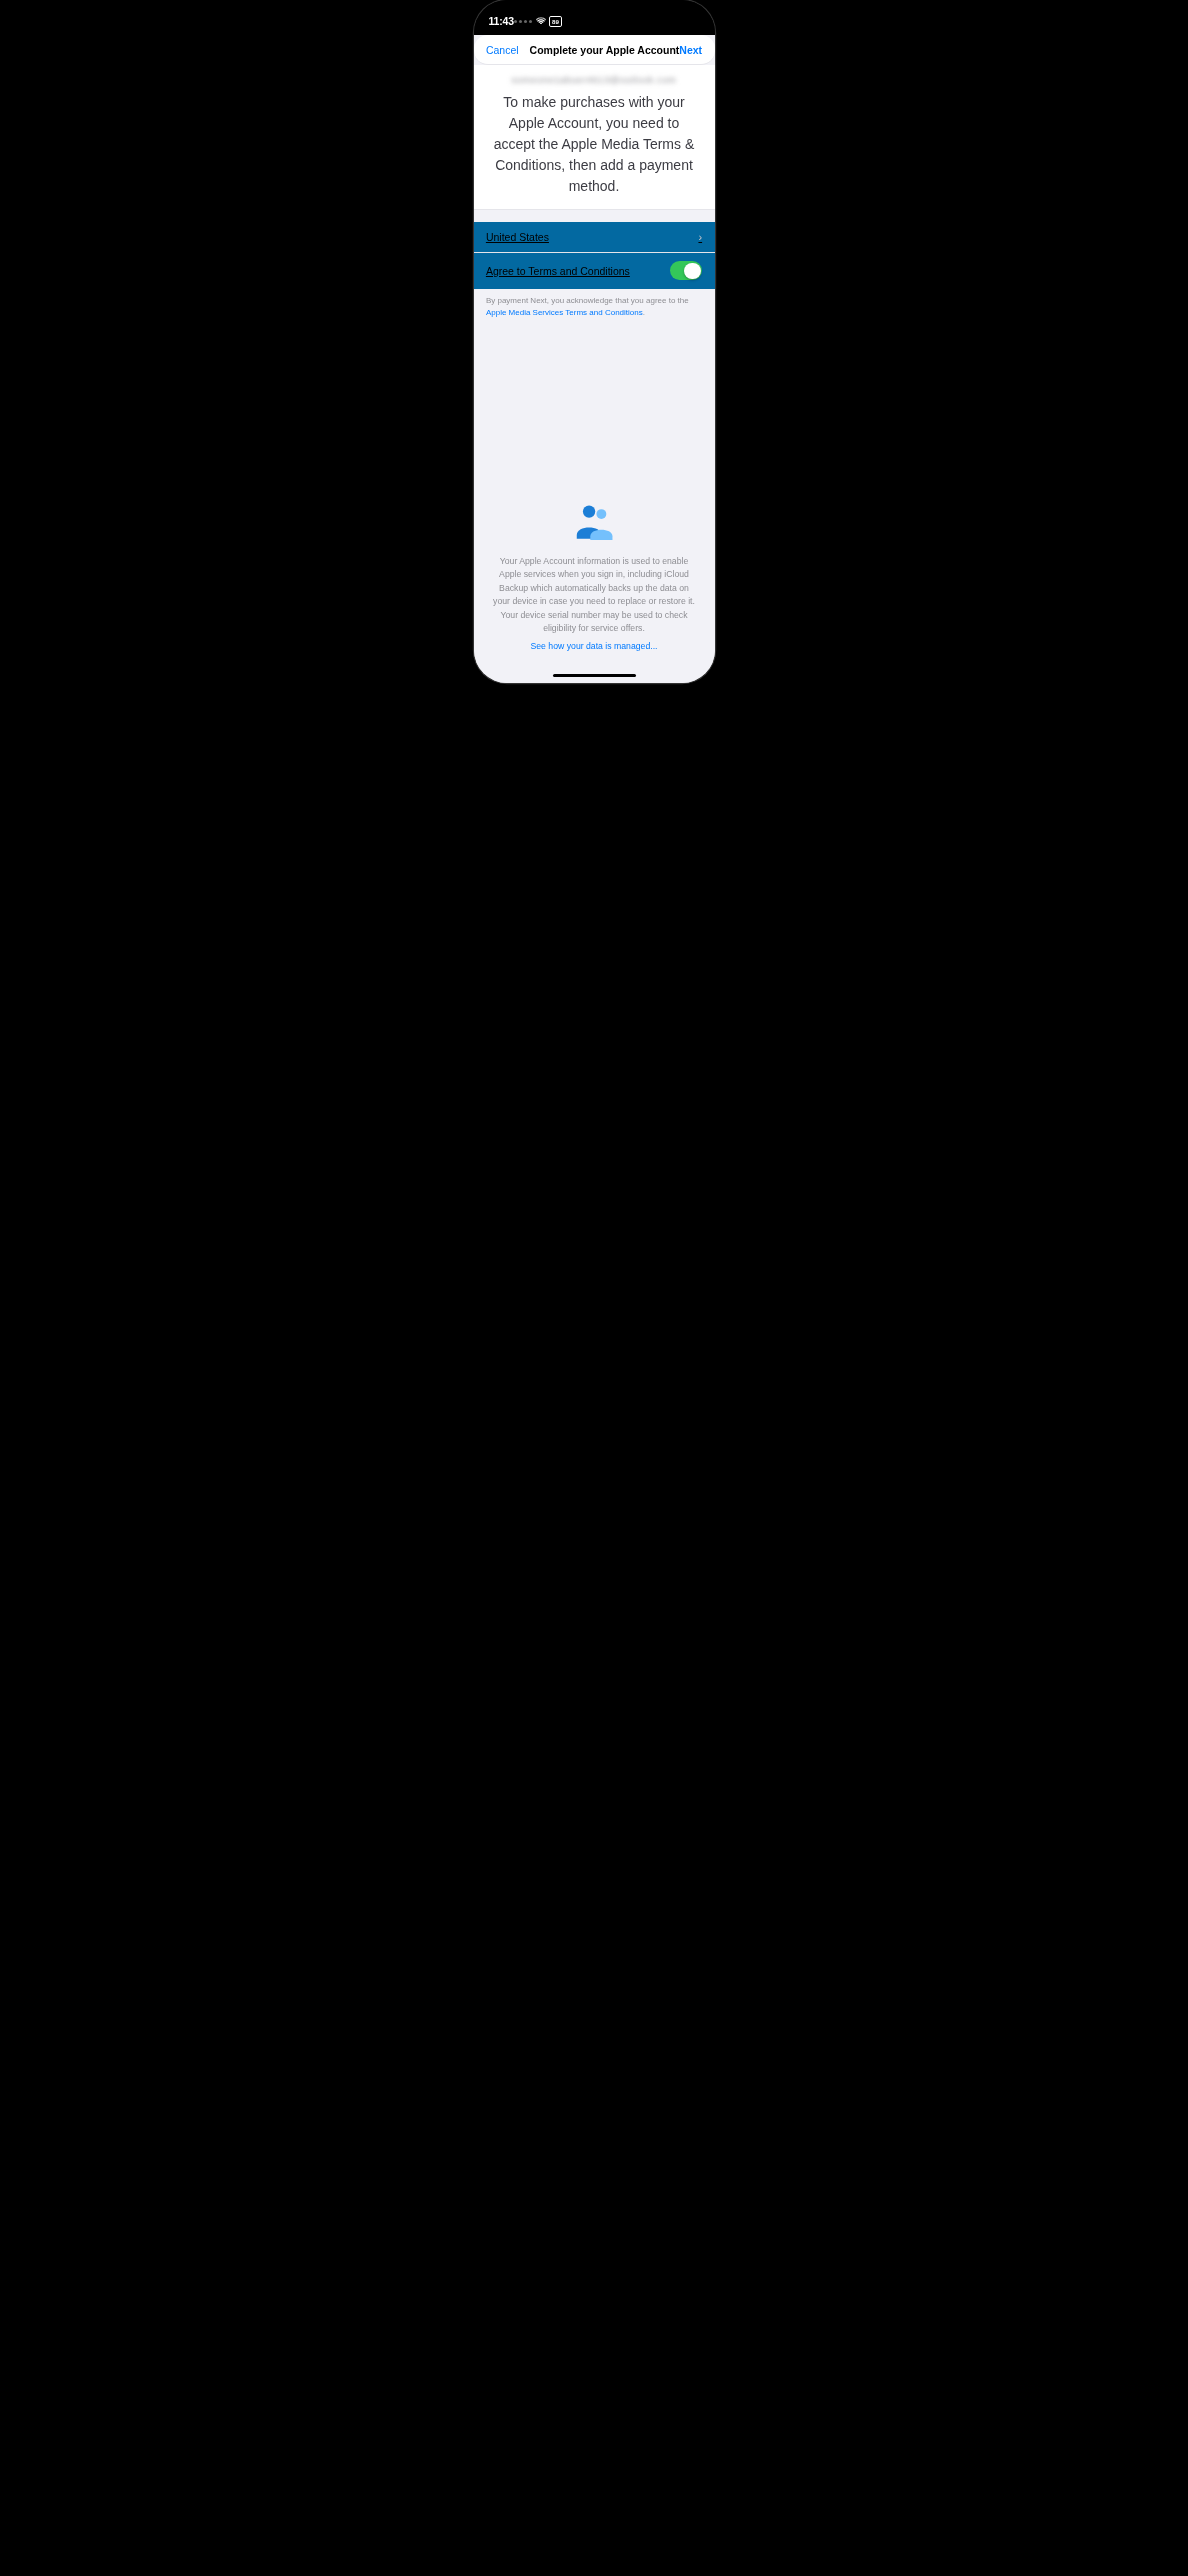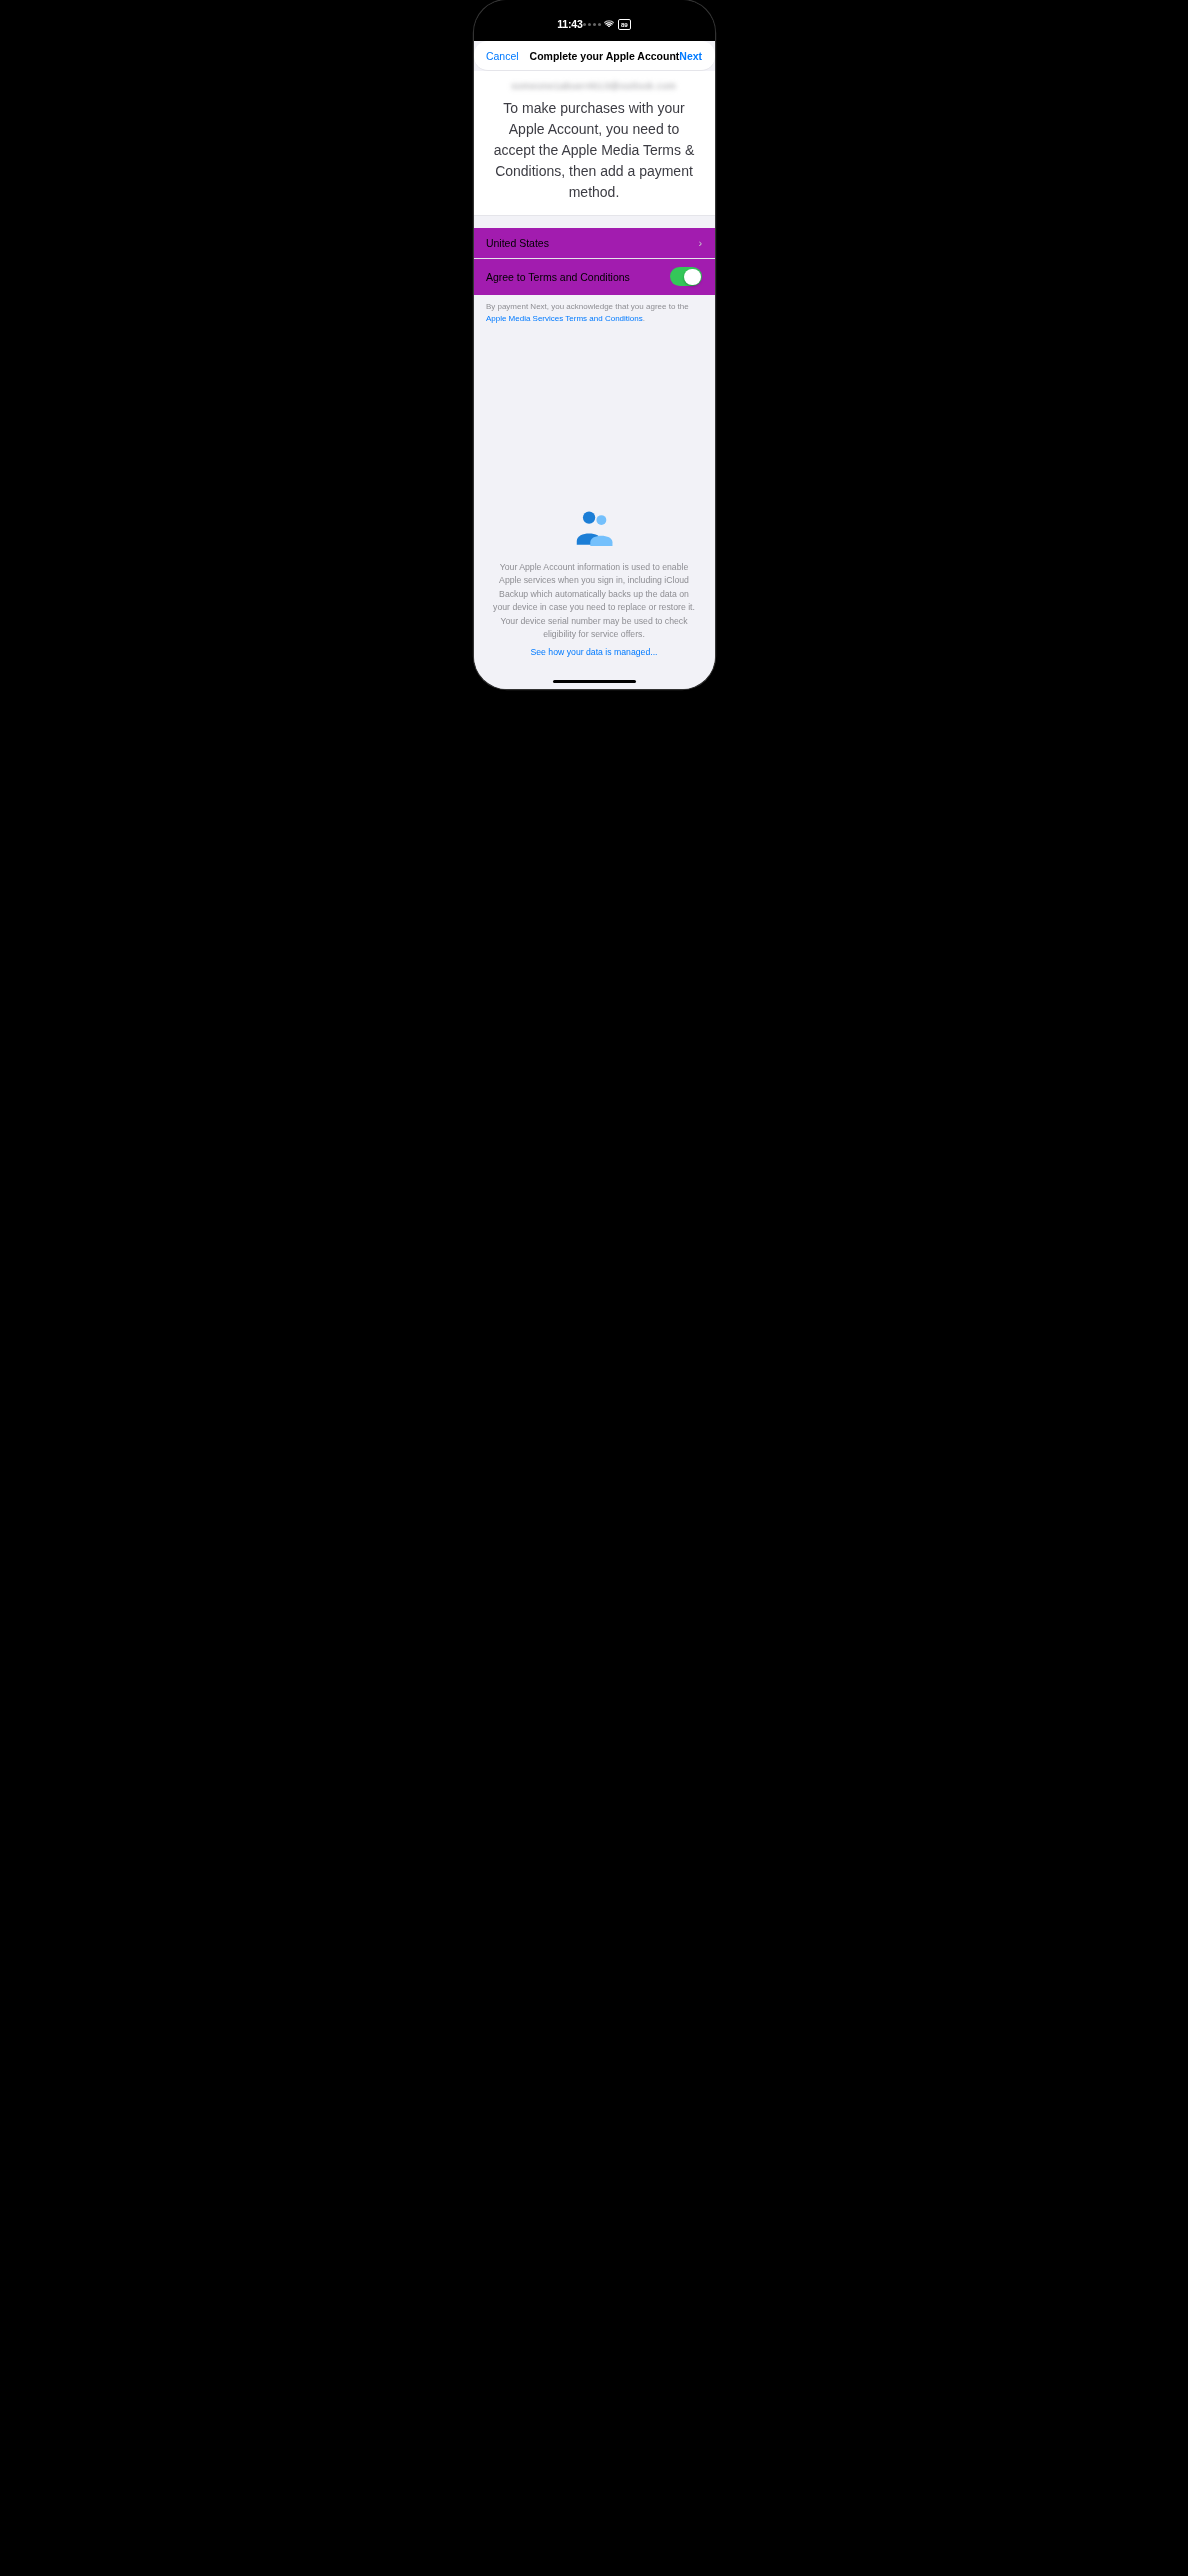--- a/index.html
+++ b/index.html
@@ -22,24 +22,24 @@
       min-height: 522px;
       background: #000;
       position: relative;
       overflow: hidden;
       border-radius: 33px;
       box-shadow: 0 0 0 1.2px #333;
     }
 
     .status-bar {
       background: #000;
-      height: 41px;
-      display: flex;
-      align-items: center;
-      justify-content: center;
+      height: 35px;
+      display: flex;
+      align-items: center;
+      justify-content: flex-start;
       padding: 7.4px 15px 0;
     }
 
     .status-time {
       color: #fff;
       font-size: 10.5px;
       font-weight: 600;
       letter-spacing: -0.2px;
     }
 
@@ -141,22 +141,23 @@
     }
 
     .header-description {
       font-size: 14px;
       color: #3c3c43;
       line-height: 1.5;
       text-align: center;
     }
 
     .settings-section {
-      background: #a21caf;
+      background: #0369a1;
       margin-top: 12.4px;
+      text-decoration: underline;
     }
 
     .settings-row {
       display: flex;
       align-items: center;
       justify-content: space-between;
       padding: 8.7px 12.4px;
       border-bottom: 0.6px solid #e5e5ea;
     }
 

